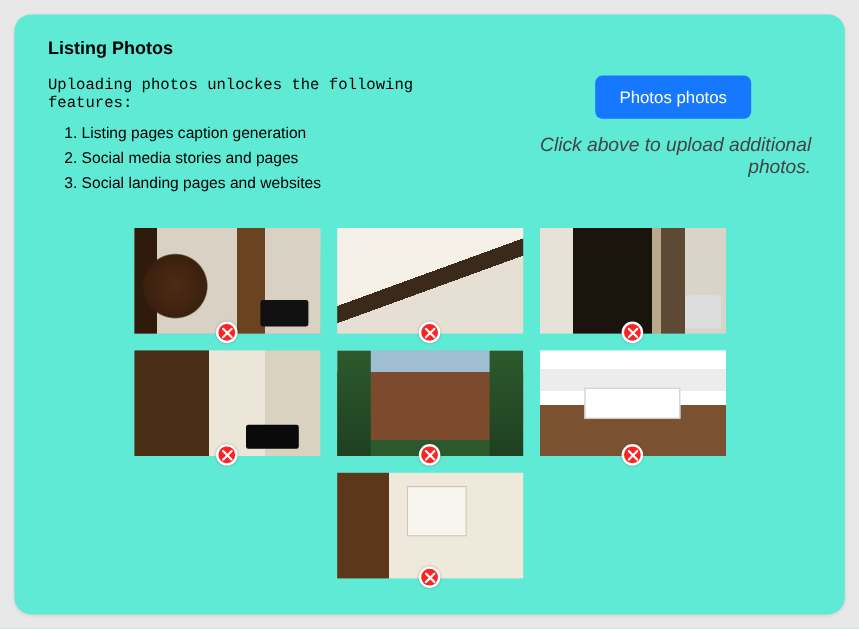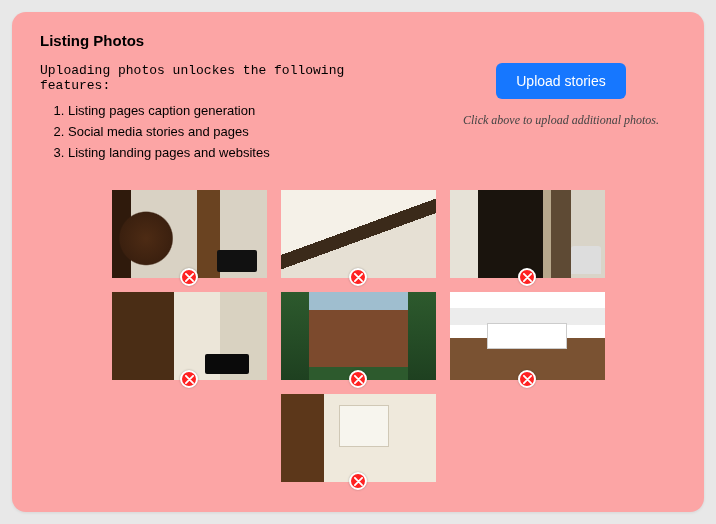--- a/index.html
+++ b/index.html
@@ -5,21 +5,21 @@
   * { box-sizing: border-box; }
   body {
     margin: 0;
     padding: 12px;
     background: #e8e8e8;
     font-family: -apple-system, BlinkMacSystemFont, "Segoe UI", Helvetica, Arial, sans-serif;
     width: 716px;
     height: 524px;
   }
   .card {
-    background: #fca5a5;
+    background: #5eead4;
     border-radius: 14px;
     padding: 20px 28px;
     width: 100%;
     height: 100%;
     box-shadow: 0 1px 3px rgba(0,0,0,0.08);
   }
   .title {
     font-size: 15px;
     font-weight: 700;
     margin: 0 0 14px 0;
@@ -54,25 +54,24 @@
     background: #1677ff;
     border: none;
     color: #fff;
     font-size: 14px;
     padding: 10px 20px;
     border-radius: 6px;
     cursor: pointer;
     margin-bottom: 14px;
   }
   .caption {
-    font-size: 12px;
+    font-size: 16px;
     font-style: italic;
     color: #444;
-    text-align: center;
-    font-family: Liberation Serif, serif;
+    text-align: right;
   }
   .grid {
     margin-top: 24px;
     display: flex;
     flex-wrap: wrap;
     justify-content: center;
     gap: 14px;
   }
   .thumb {
     position: relative;
@@ -132,25 +131,25 @@
 
 <div class="card">
   <h2 class="title">Listing Photos</h2>
 
   <div class="top-row">
     <div class="left-col">
       <p class="intro">Uploading photos unlockes the following features:</p>
       <ol class="feature-list">
         <li>Listing pages caption generation</li>
         <li>Social media stories and pages</li>
-        <li>Listing landing pages and websites</li>
+        <li>Social landing pages and websites</li>
       </ol>
     </div>
     <div class="right-col">
-      <button class="upload-btn">Upload stories</button>
+      <button class="upload-btn">Photos photos</button>
       <div class="caption">Click above to upload additional photos.</div>
     </div>
   </div>
 
   <div class="grid">
 
     <div class="thumb-wrap">
       <div class="thumb p0" title="Interior room with wooden door and radiator"></div>
       <div class="delete-badge">
         <svg viewBox="0 0 10 10">

